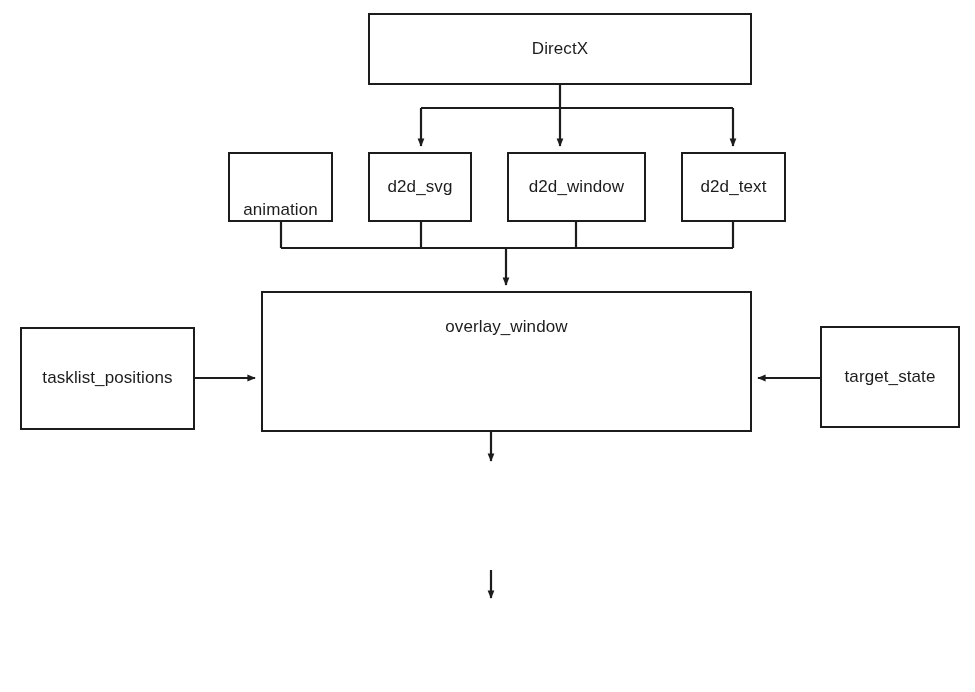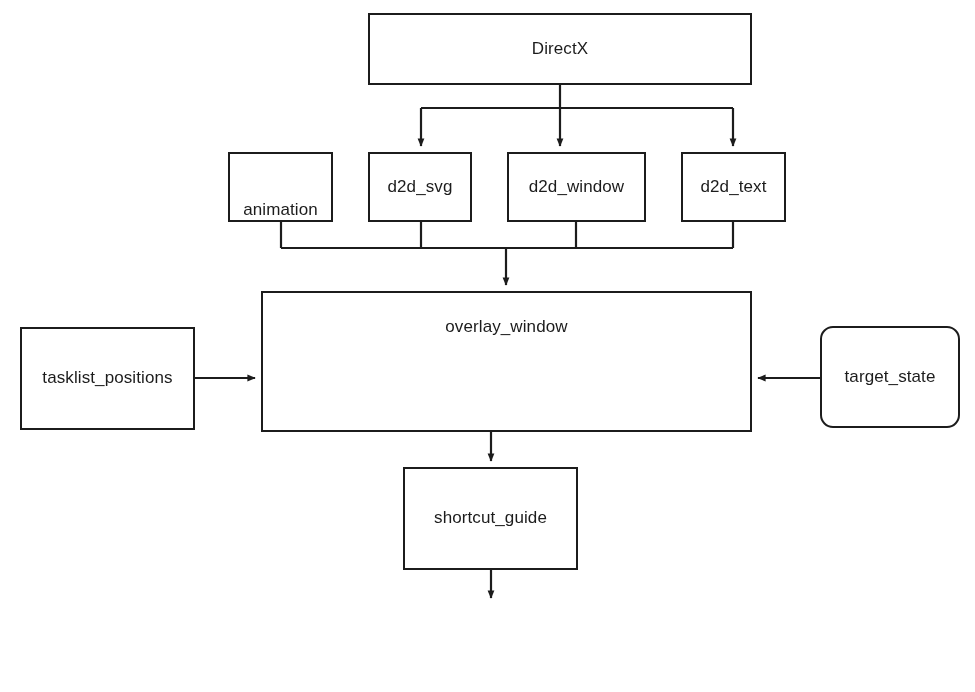--- a/index.html
+++ b/index.html
@@ -114,22 +114,19 @@
   <div class="node subgraph" style="left:261px; top:291px; width:491px; height:141px;">
     <span class="subgraph-title">overlay_window</span>
   </div>
 
 
 
   <div class="node" style="left:20px; top:327px; width:175px; height:103px;">
     <span class="node-label">tasklist_positions</span>
   </div>
 
-  <div class="node" style="left:820px; top:326px; width:140px; height:102px;border-radius:13px;">
+  <div class="node" style="left:820px; top:326px; width:140px; height:102px;">
     <span class="node-label">target_state</span>
   </div>
 
-  <div class="node" style="left:403px; top:467px; width:175px; height:103px;">
-    <span class="node-label">shortcut_guide</span>
-  </div>
 
 
 </div>
 
 </body></html>

